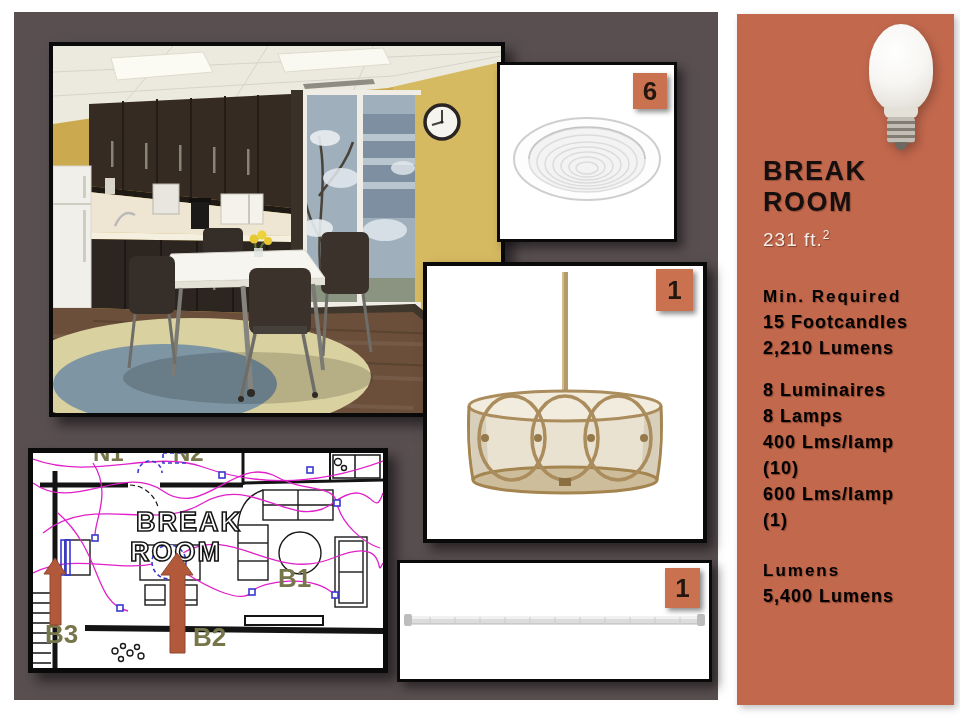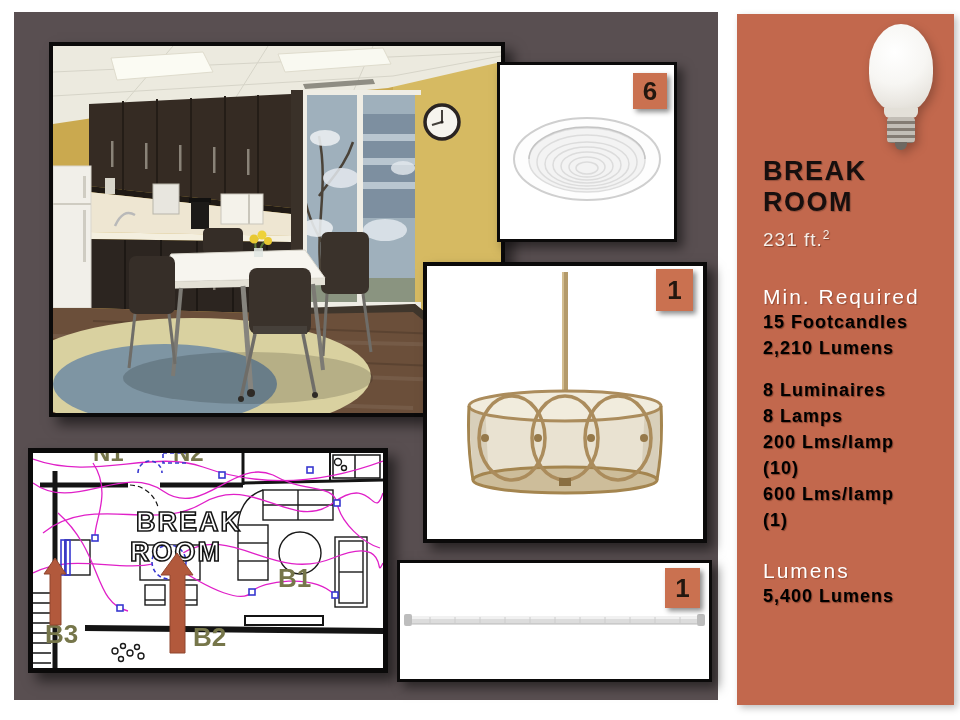--- a/index.html
+++ b/index.html
@@ -34,21 +34,21 @@
         border-radius:0 0 6px 6px;}
   .bulb .base{position:absolute;left:21px;top:93px;width:28px;height:26px;border-radius:4px;
         background:repeating-linear-gradient(180deg,#c2beb6 0 4px,#837c73 4px 7px);}
   .bulb .tip{position:absolute;left:29px;top:118px;width:12px;height:8px;background:#6e6861;
         border-radius:0 0 6px 6px;}
   .s-title{margin-top:142px;font-size:27px;line-height:31px;font-weight:bold;color:#170f0e;
            letter-spacing:1.5px;text-shadow:1px 1px 1px rgba(0,0,0,.25);}
   .s-area{margin-top:4px;font-size:19px;line-height:26px;font-weight:normal;color:#f5eee8;
           letter-spacing:1px;text-shadow:1px 1px 1px rgba(75,30,15,.55);}
   .s-area sup{font-size:12px;}
-  .s-head{font-size:21px;line-height:24px;font-weight:normal;color:#ffffff;letter-spacing:2px;
+  .s-head{font-size:17px;line-height:24px;font-weight:bold;color:#000000;letter-spacing:2px;
           text-shadow:1px 1px 1px rgba(75,30,15,.35);}
   .s-line{font-size:18px;line-height:26px;font-weight:bold;color:#000000;letter-spacing:1px;
           text-shadow:1px 1px 1px rgba(75,30,15,.55);}
   .mt32{margin-top:32px;} .mt30{margin-top:16px;} .mt26{margin-top:26px;}
   svg{display:block;}
 </style>
 </head>
 <body>
 
 <div class="slide">
@@ -346,21 +346,21 @@
       <div>ROOM</div>
     </div>
     <div class="s-area"><span>231 ft.</span><sup>2</sup></div>
 
     <div class="s-head mt32">Min. Required</div>
     <div class="s-line">15 Footcandles</div>
     <div class="s-line">2,210 Lumens</div>
 
     <div class="s-line mt30">8 Luminaires</div>
     <div class="s-line">8 Lamps</div>
-    <div class="s-line">200 Lms/lamp</div>
+    <div class="s-line">400 Lms/lamp</div>
     <div class="s-line">(10)</div>
     <div class="s-line">600 Lms/lamp</div>
     <div class="s-line">(1)</div>
 
     <div class="s-head mt26">Lumens</div>
     <div class="s-line">5,400 Lumens</div>
   </div>
 </div>
 
 </body></html>

